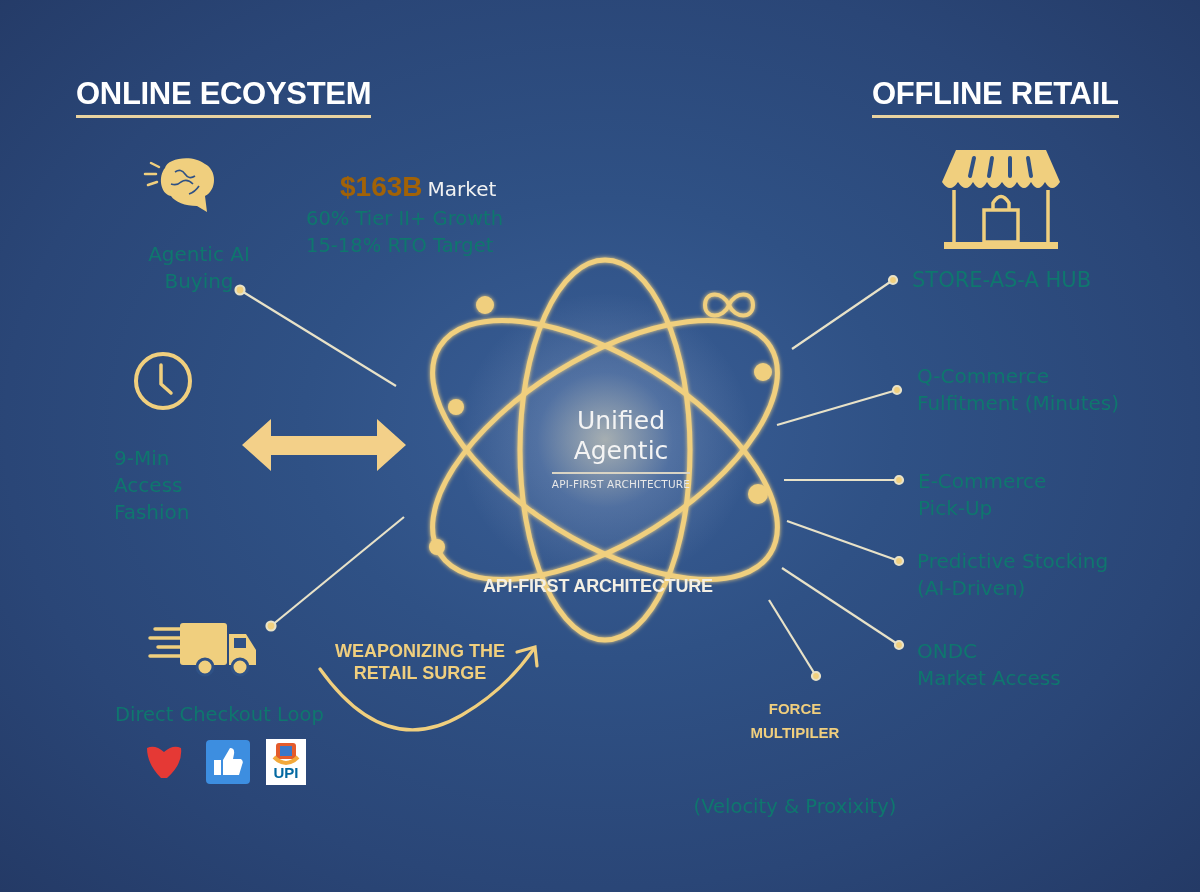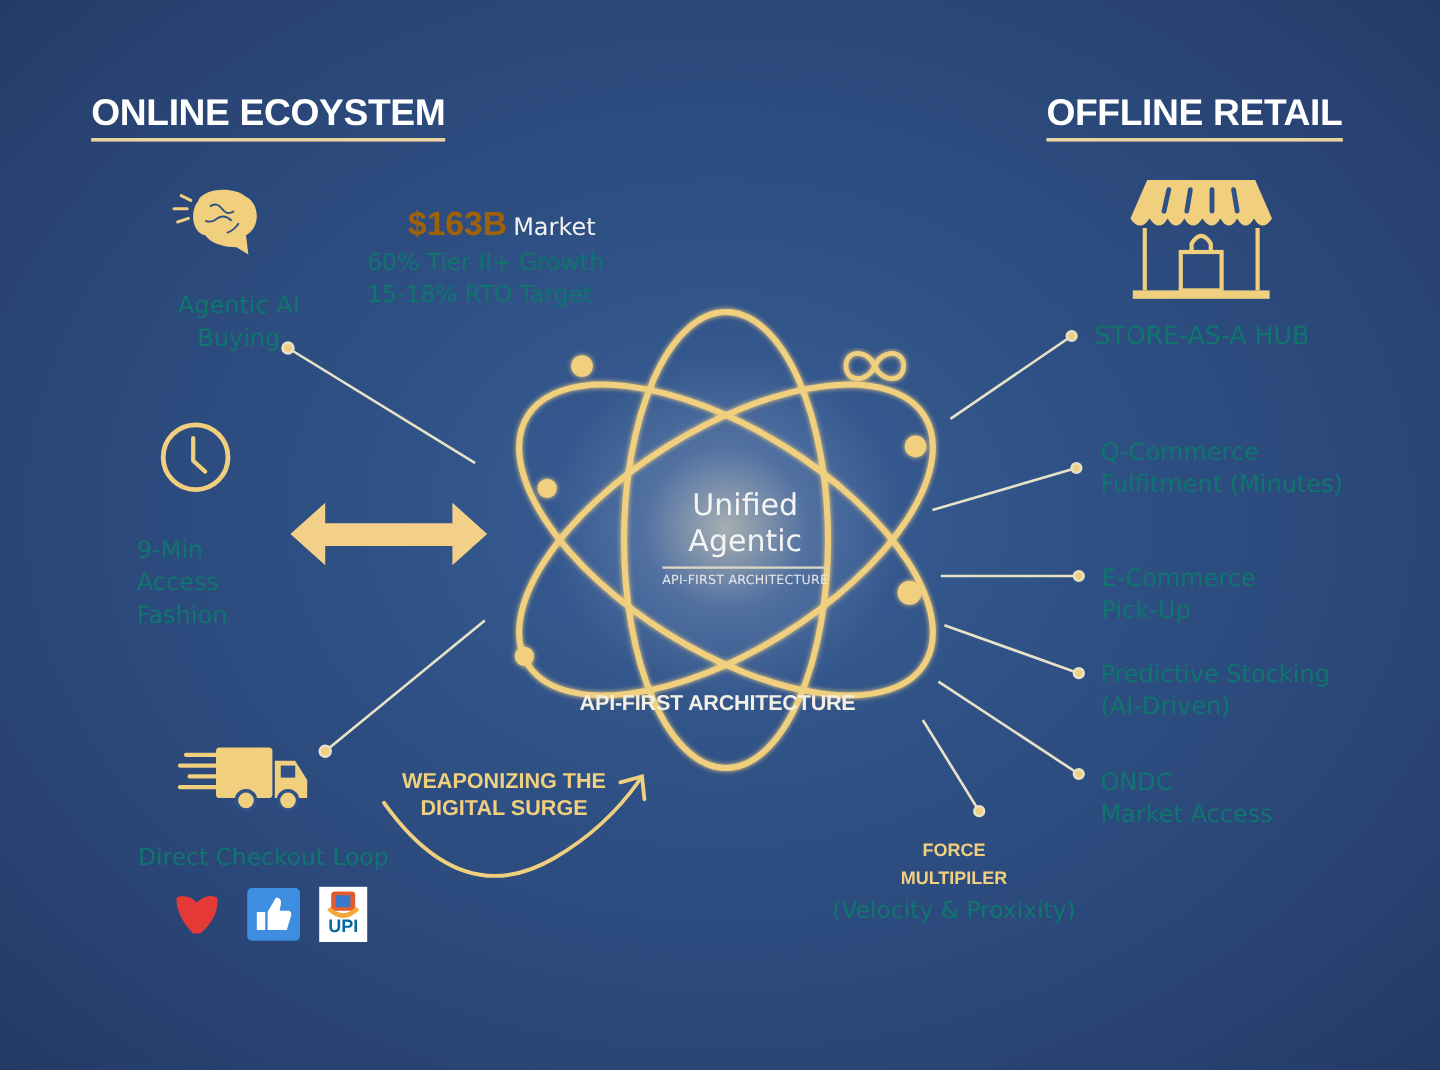--- a/index.html
+++ b/index.html
@@ -181,21 +181,21 @@
 <div class="abs center" style="left:536px;top:406px;width:170px;">
   <div class="center-title">Unified</div>
   <div class="center-title">Agentic</div>
   <div class="center-rule"></div>
   <div class="center-sub">API-FIRST ARCHITECTURE</div>
 </div>
 <div class="abs api-label" style="left:483px;top:576px;">API-FIRST ARCHITECTURE</div>
 
 <div class="abs surge center" style="left:330px;top:640px;width:180px;">
   <div>WEAPONIZING THE</div>
-  <div>DIGITAL SURGE</div>
+  <div>RETAIL SURGE</div>
 </div>
 
 <div class="abs label" style="left:912px;top:267px;font-size:21px;">STORE-AS-A HUB</div>
 <div class="abs label" style="left:917px;top:363px;">
   <div>Q-Commerce</div>
   <div>Fulfitment (Minutes)</div>
 </div>
 <div class="abs label" style="left:918px;top:468px;">
   <div>E-Commerce</div>
   <div>Pick-Up</div>
@@ -205,14 +205,14 @@
   <div>(AI-Driven)</div>
 </div>
 <div class="abs label" style="left:917px;top:638px;">
   <div>ONDC</div>
   <div>Market Access</div>
 </div>
 
 <div class="abs center" style="left:680px;top:697px;width:230px;">
   <div class="force">FORCE</div>
   <div class="force">MULTIPILER</div>
-  <div class="label" style="font-size:19.5px;">(Velocity &amp; Proxixity)</div>
+  <div class="label" style="font-size:19.5px;margin-top:48px;">(Velocity &amp; Proxixity)</div>
 </div>
 
 </body></html>

